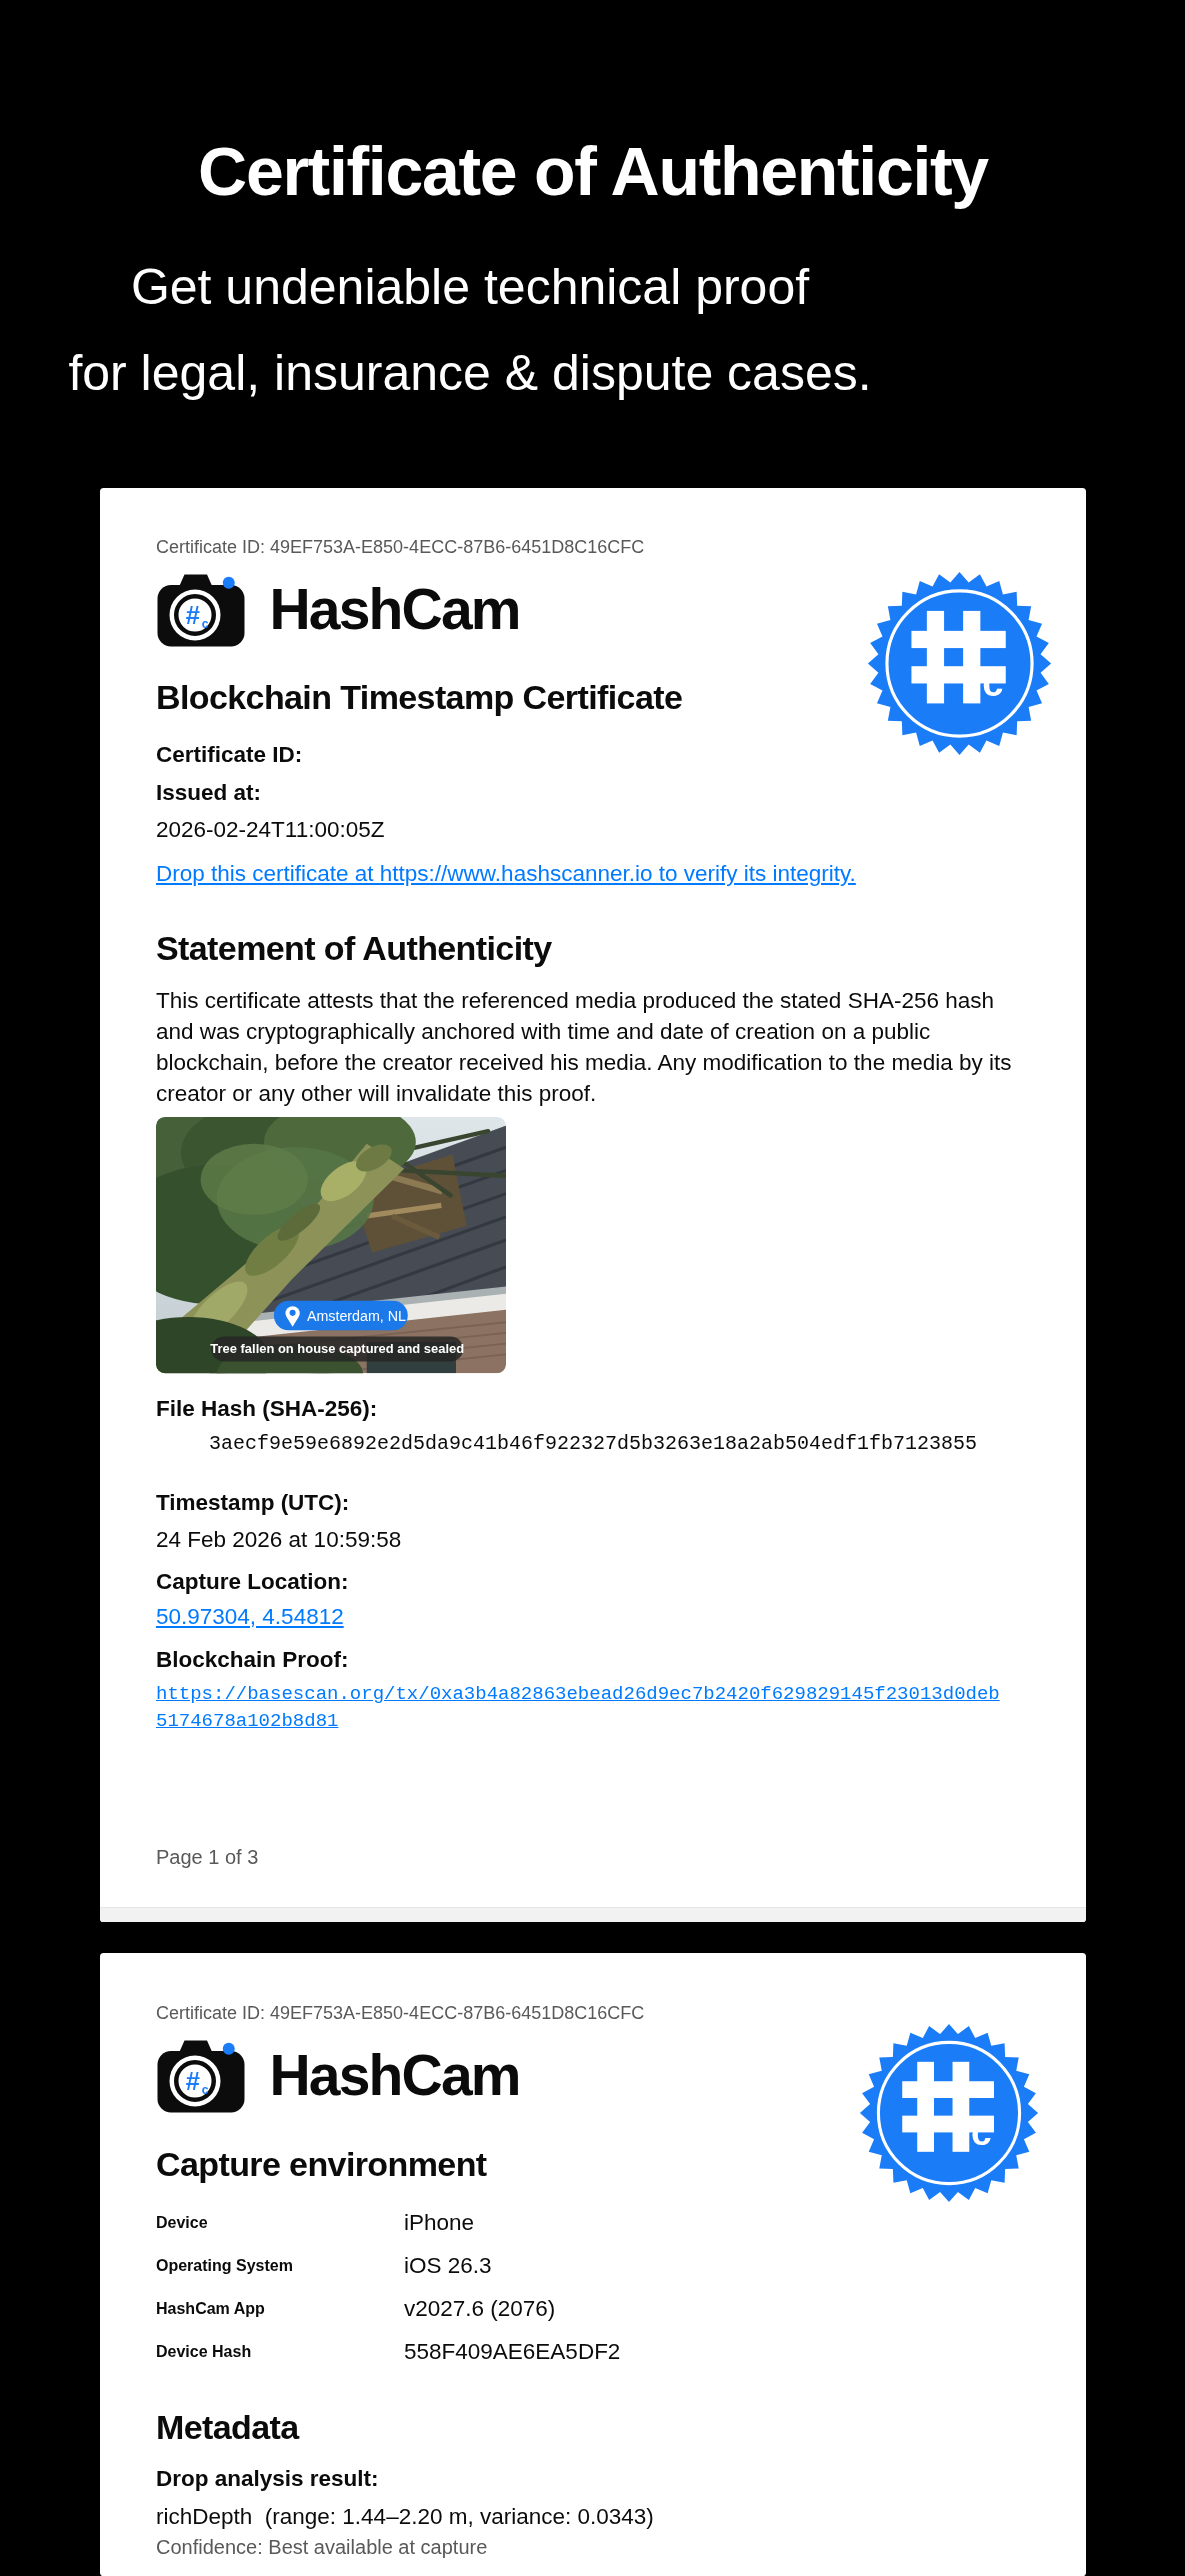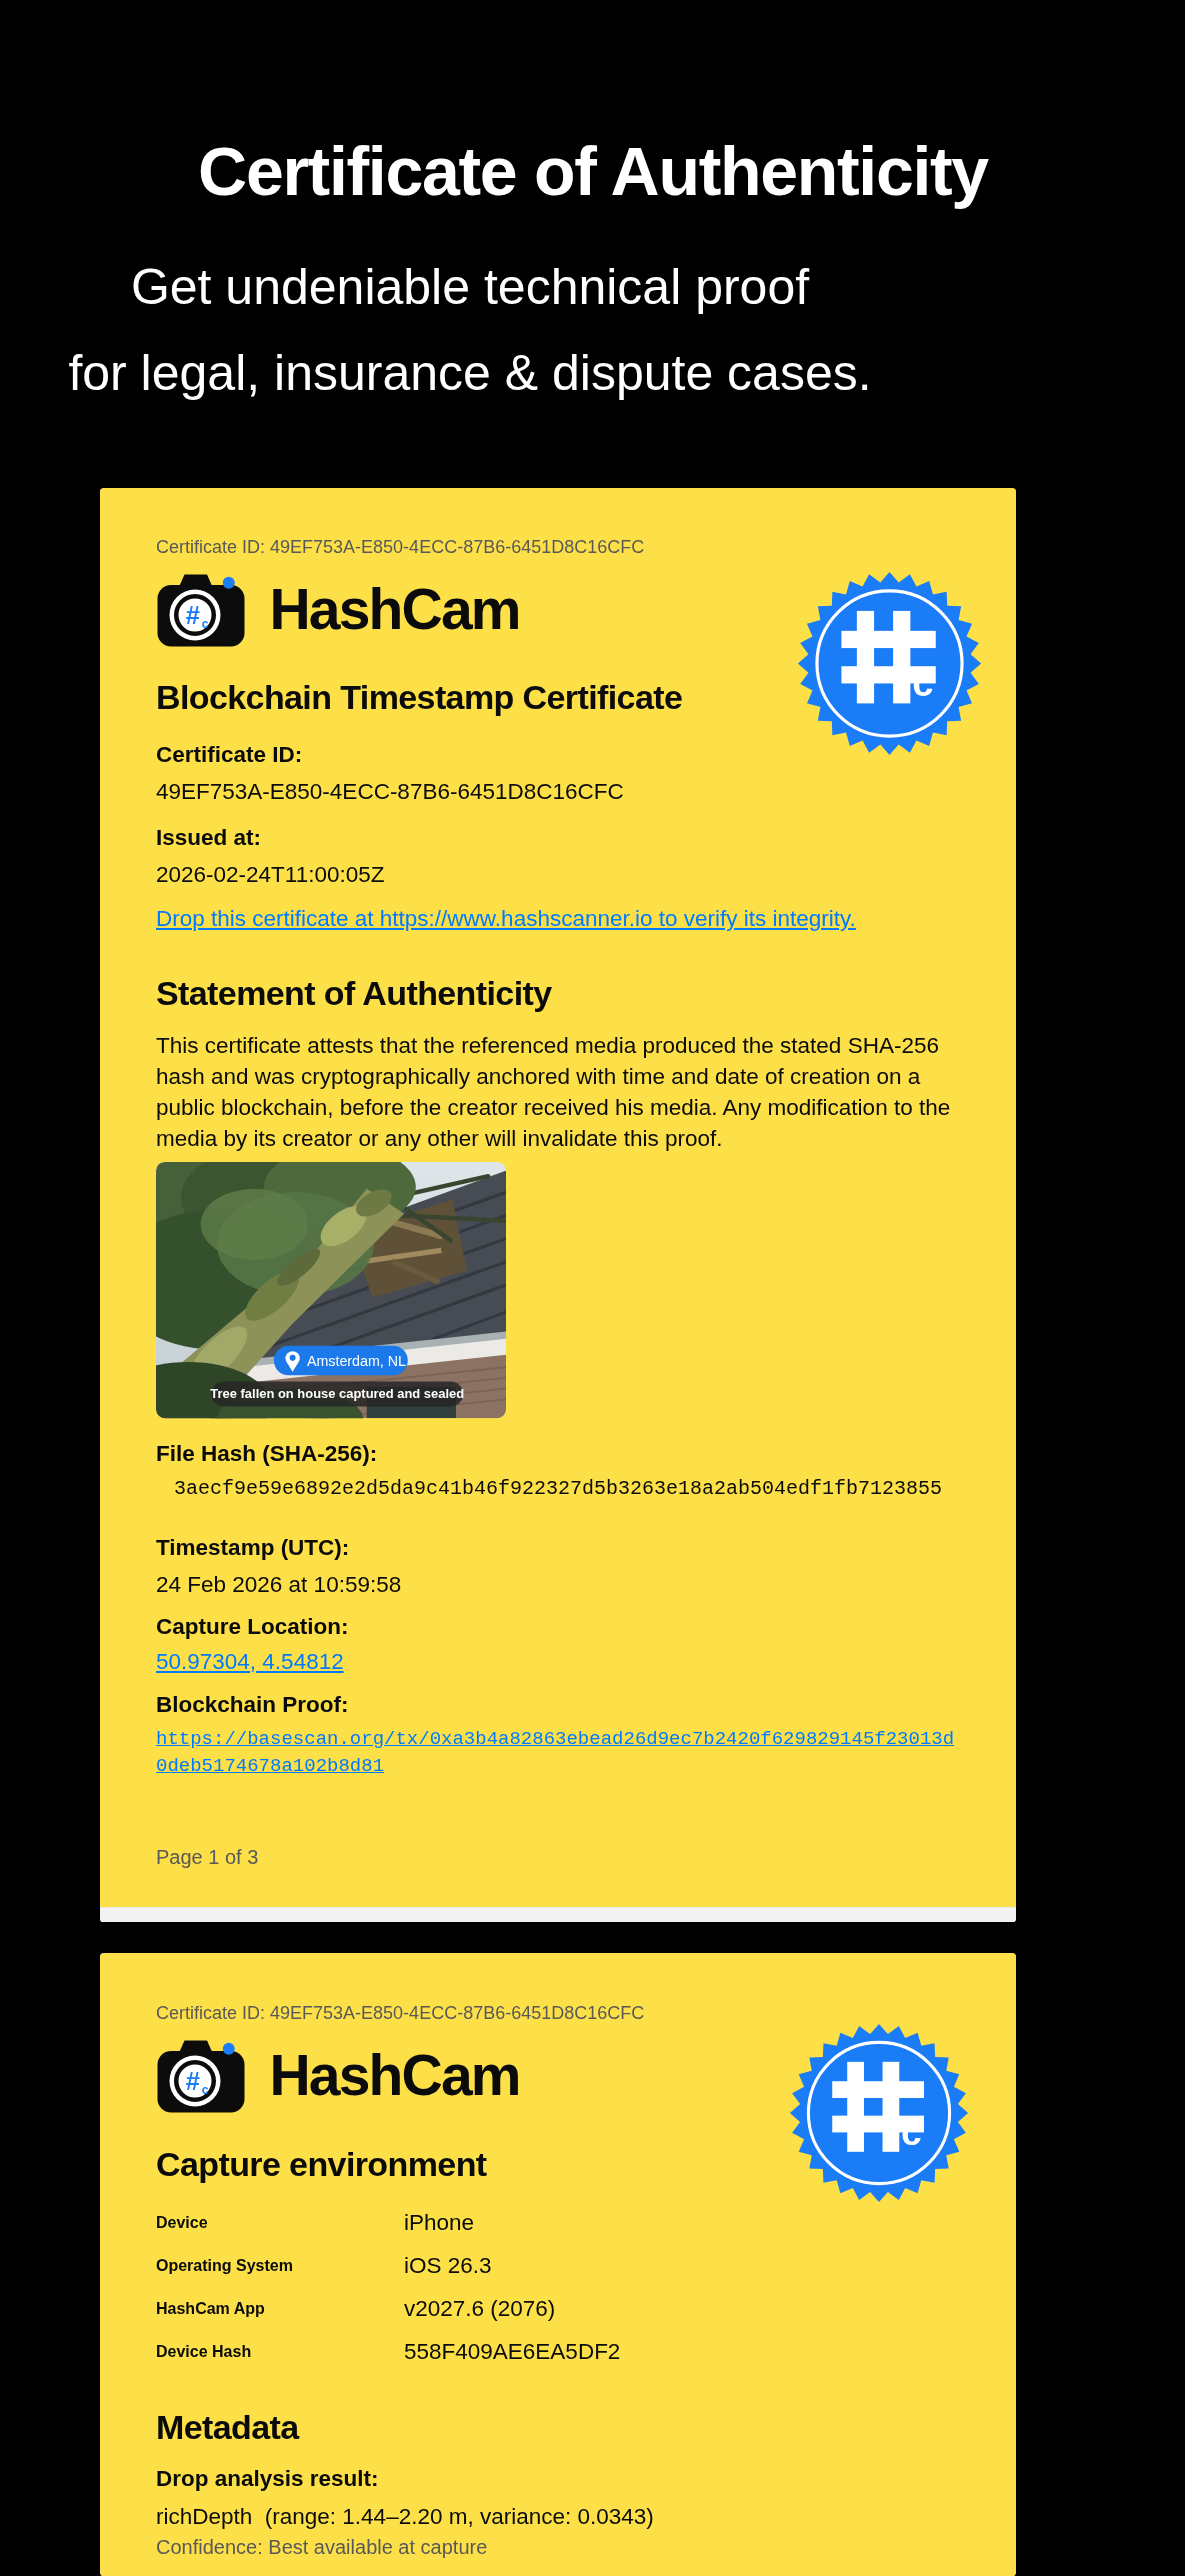--- a/index.html
+++ b/index.html
@@ -6,21 +6,21 @@
   body{
     width:1186px;height:2576px;position:relative;overflow:hidden;
     background:#000;font-family:"Liberation Sans",sans-serif;
     -webkit-font-smoothing:antialiased;color:#0b0b0c;
   }
   
   .hero{position:absolute;left:0;top:0;width:1186px;text-align:center;color:#fff;}
   .hero-title{position:absolute;left:0;top:135px;width:1186px;font-size:68px;font-weight:700;letter-spacing:-1.3px;line-height:72px;margin:0;}
   .hero-sub{position:absolute;left:0;top:244px;width:940px;font-size:50px;font-weight:400;line-height:86px;margin:0;}
   
-  .card{position:absolute;left:100px;width:916px;background:#fde047;border-radius:3.6px;box-sizing:border-box;}
+  .card{position:absolute;left:100px;width:986px;background:#ffffff;border-radius:3.6px;box-sizing:border-box;}
   .card-1{top:488px;height:1434px;padding:49px 56px 0;}
   .card-2{top:1953px;height:623px;padding:50px 56px 0;overflow:hidden;}
   .certid{font-size:18px;line-height:21.6px;color:#595959;margin:0 0 12.6px;}
   .brandrow{display:flex;align-items:center;gap:23.4px;height:75px;margin:0 0 30.5px;}
   .card-2 .brandrow{margin-bottom:32px;}
   .cam{width:90px;height:78px;flex:0 0 auto;}
   .wordmark{font-size:57px;font-weight:700;letter-spacing:-1.8px;color:#0b0b0c;text-align:right;}
   .seal{position:absolute;width:185px;height:185px;top:83px;right:34px;}
   .card-2 .seal{width:180px;height:180px;top:70px;right:47px;}
   h1.sec{font-size:34px;font-weight:700;letter-spacing:-0.6px;line-height:40px;margin:0 0 23.4px;}
@@ -82,21 +82,20 @@
         <rect x="106" y="44" width="19" height="102"></rect>
         <rect x="49" y="66" width="104" height="19"></rect>
         <rect x="49" y="105" width="104" height="19"></rect>
         <text x="127" y="138" font-size="42" font-weight="bold" font-family="Liberation Sans, sans-serif">c</text>
       </g>
     </svg>
 
   <h1 class="sec">Blockchain Timestamp Certificate</h1>
 
   <p class="lbl">Certificate ID:</p>
-  <p class="val">49EF753A-E850-4ECC-87B6-6451D8C16CFC</p>
 
   <p class="lbl">Issued at:</p>
   <p class="val last">2026-02-24T11:00:05Z</p>
 
   <a class="plain-link link" href="#">Drop this certificate at https://www.hashscanner.io to verify its integrity.</a>
 
   <h2 class="sec">Statement of Authenticity</h2>
   <p class="para">This certificate attests that the referenced media produced the stated SHA-256 hash and was cryptographically anchored with time and date of creation on a public blockchain, before the creator received his media. Any modification to the media by its creator or any other will invalidate this proof.</p>
 
   <div class="photo-wrap">

